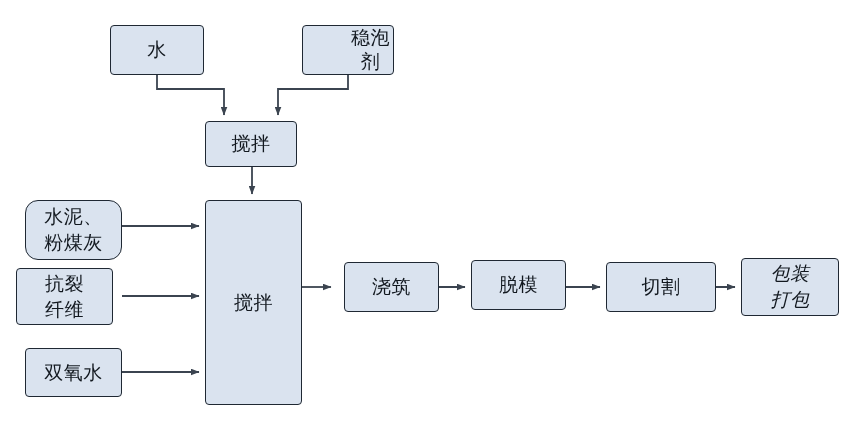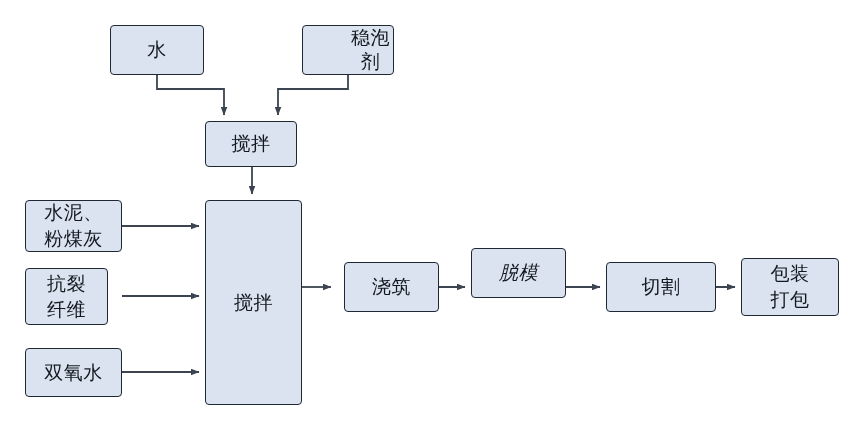--- a/index.html
+++ b/index.html
@@ -77,25 +77,25 @@
     <path d="M432,287 L465,287" fill="none" stroke="#3b4450" stroke-width="1.8" marker-end="url(#arrowhead)"></path>
 
     <path d="M566,287 L600,287" fill="none" stroke="#3b4450" stroke-width="1.8" marker-end="url(#arrowhead)"></path>
 
     <path d="M701,287 L735,287" fill="none" stroke="#3b4450" stroke-width="1.8" marker-end="url(#arrowhead)"></path>
   </svg>
 
   <div class="node" style="left: 110px; top: 25px; width: 94px; height: 50px;">水</div>
   <div class="node" style="left: 302px; top: 25px; width: 92px; height: 50px; padding-left: 45px;">稳泡剂</div>
   <div class="node" style="left: 205px; top: 121px; width: 92px; height: 46px;">搅拌</div>
-  <div class="node two-line" style="left: 25px; top: 200px; width: 97px; height: 52px;">水泥、
+  <div class="node two-line" style="left: 25px; top: 200px; width: 97px; height: 60px; border-radius: 13px;">水泥、
 粉煤灰</div>
-  <div class="node two-line" style="left: 25px; top: 268px; width: 83px; height: 57px;">抗裂
+  <div class="node two-line" style="left: 16px; top: 268px; width: 97px; height: 57px;">抗裂
 纤维</div>
   <div class="node" style="left: 25px; top: 348px; width: 97px; height: 49px; font-family: Liberation Serif, serif;">双氧水</div>
   <div class="node" style="left: 205px; top: 200px; width: 97px; height: 205px;">搅拌</div>
   <div class="node" style="left: 337px; top: 262px; width: 95px; height: 50px; margin-left: 7px;">浇筑</div>
-  <div class="node" style="left: 471px; top: 248px; width: 95px; height: 50px; font-style: italic;">脱模</div>
+  <div class="node" style="left: 471px; top: 260px; width: 95px; height: 50px;">脱模</div>
   <div class="node" style="left: 606px; top: 262px; width: 110px; height: 50px;">切割</div>
-  <div class="node two-line" style="left: 741px; top: 258px; width: 98px; height: 58px;">包装
+  <div class="node two-line" style="left: 741px; top: 258px; width: 98px; height: 58px; font-style: italic;">包装
 打包</div>
 
 </div>
 
 </body></html>

